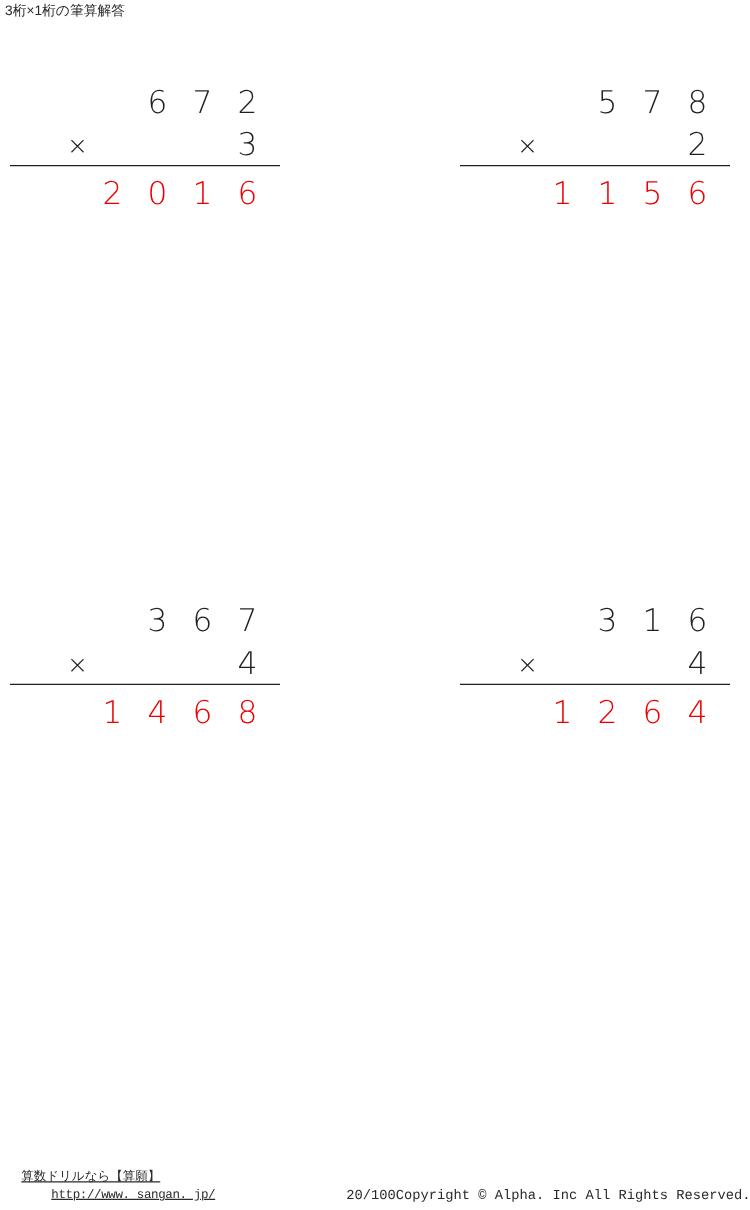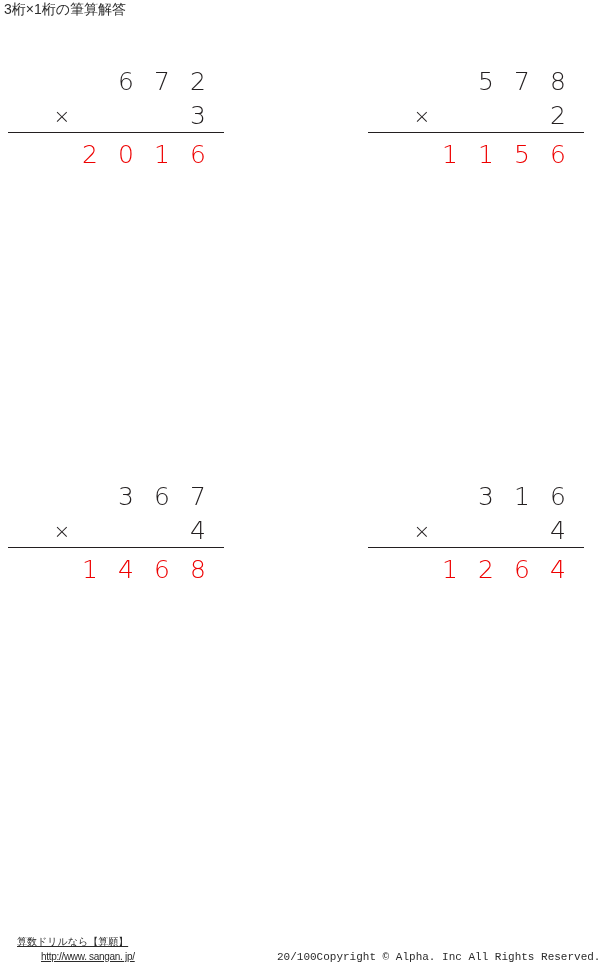--- a/index.html
+++ b/index.html
@@ -14,21 +14,21 @@
     font-family: "Liberation Sans", sans-serif;
     color: #231f20;
     overflow: hidden;
   }
 
   
   #worksheet-title {
     position: absolute;
     left: 4px;
     top: 2px;
-    font-size: 14px;
+    font-size: 11px;
     line-height: 14px;
     letter-spacing: 0px;
     color: #2b2b2b;
     white-space: nowrap;
   }
 
   
   #problem-grid {
     position: absolute;
     left: 0;
@@ -116,21 +116,21 @@
     margin-left: 13px;
   }
   #site-credit-name,
   #site-credit-url {
     display: block;
     text-decoration: underline;
     color: #2b2b2b;
     width: max-content;
   }
   #site-credit-url {
-    font-family: Liberation Sans, sans-serif;
+    font-family: Liberation Mono, monospace;
     font-size: 10px;
     letter-spacing: -0.3px;
     padding-left: 24px;
   }
   #footer-right {
     position: absolute;
     left: 277px;
     top: 16px;
     font-family: "Liberation Mono", monospace;
     font-size: 11px;

